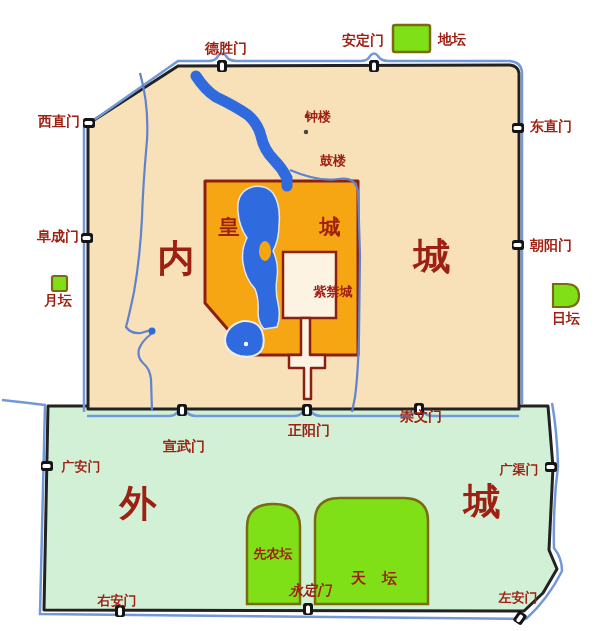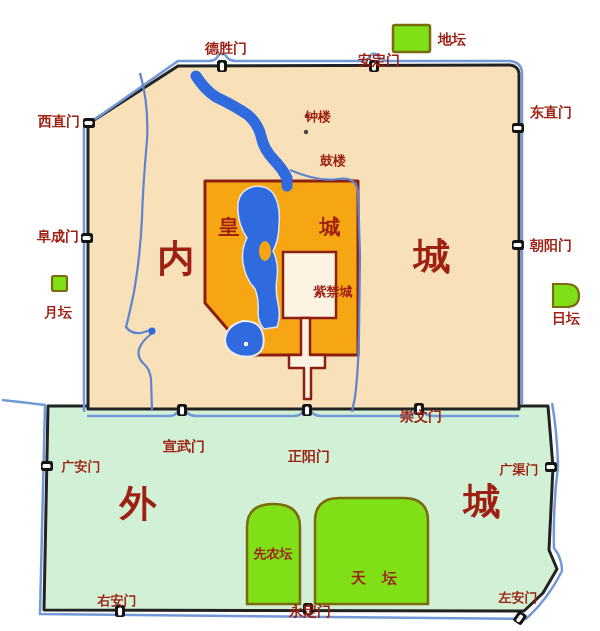--- a/index.html
+++ b/index.html
@@ -85,47 +85,47 @@
     <use href="#gm" transform="translate(419,409)"></use>
     <use href="#gm" transform="translate(47,466) rotate(90)"></use>
     <use href="#gm" transform="translate(551,467) rotate(90)"></use>
     <use href="#gm" transform="translate(120,611)"></use>
     <use href="#gm" transform="translate(308,609)"></use>
     <use href="#gm" transform="translate(520,618) rotate(35)"></use>
   </svg>
 
   <div class="overlay">
     <span class="lbl fs14" style="left:226px;top:48px;">德胜门</span>
-    <span class="lbl fs14" style="left:363px;top:60px;margin-left:16px;">安定门</span>
+    <span class="lbl fs14" style="left:363px;top:40px;">安定门</span>
     <span class="lbl fs14" style="left:452px;top:39px;">地坛</span>
     <span class="lbl fs14" style="left:59px;top:121px;">西直门</span>
-    <span class="lbl fs14" style="left:551px;top:112px;">东直门</span>
+    <span class="lbl fs14" style="left:551px;top:126px;">东直门</span>
     <span class="lbl fs14" style="left:58px;top:236px;">阜成门</span>
     <span class="lbl fs14" style="left:551px;top:245px;">朝阳门</span>
-    <span class="lbl fs14" style="left:58px;top:312px;">月坛</span>
+    <span class="lbl fs14" style="left:58px;top:300px;">月坛</span>
     <span class="lbl fs14" style="left:566px;top:318px;">日坛</span>
     <span class="lbl fs13" style="left:318px;top:116px;">钟楼</span>
     <span class="lbl fs13" style="left:333px;top:124px;margin-top:36px;">鼓楼</span>
 
     <span class="lbl big" style="left:176px;top:258px;">内</span>
     <span class="lbl big" style="left:432px;top:256px;">城</span>
     <span class="lbl mid" style="left:229px;top:226px;">皇</span>
     <span class="lbl mid" style="left:330px;top:226px;">城</span>
     <span class="lbl fc" style="left:309px;top:291px;">紫禁城</span>
 
     <span class="lbl fs14" style="left:184px;top:446px;">宣武门</span>
-    <span class="lbl fs14" style="left:309px;top:457px;font-family:Liberation Serif, serif;">正阳门</span>
+    <span class="lbl fs14" style="left:309px;top:430px;">正阳门</span>
     <span class="lbl fs14" style="left:421px;top:416px;">崇文门</span>
     <span class="lbl fs13" style="left:81px;top:466px;">广安门</span>
     <span class="lbl fs13" style="left:519px;top:469px;">广渠门</span>
 
     <span class="lbl big" style="left:138px;top:503px;">外</span>
     <span class="lbl big" style="left:482px;top:501px;">城</span>
 
     <span class="lbl fs13" style="left:273px;top:553px;">先农坛</span>
     <span class="lbl fs15" style="left:377px;top:554px;letter-spacing:6px;">天 坛</span>
 
     <span class="lbl fs13" style="left:117px;top:600px;">右安门</span>
-    <span class="lbl fs14" style="left:310px;top:611px;">永定门</span>
+    <span class="lbl fs14" style="left:310px;top:590px;font-style:italic;">永定门</span>
     <span class="lbl fs13" style="left:518px;top:597px;text-align:center;">左安门</span>
 
   </div>
 </div>
 
 </body></html>

